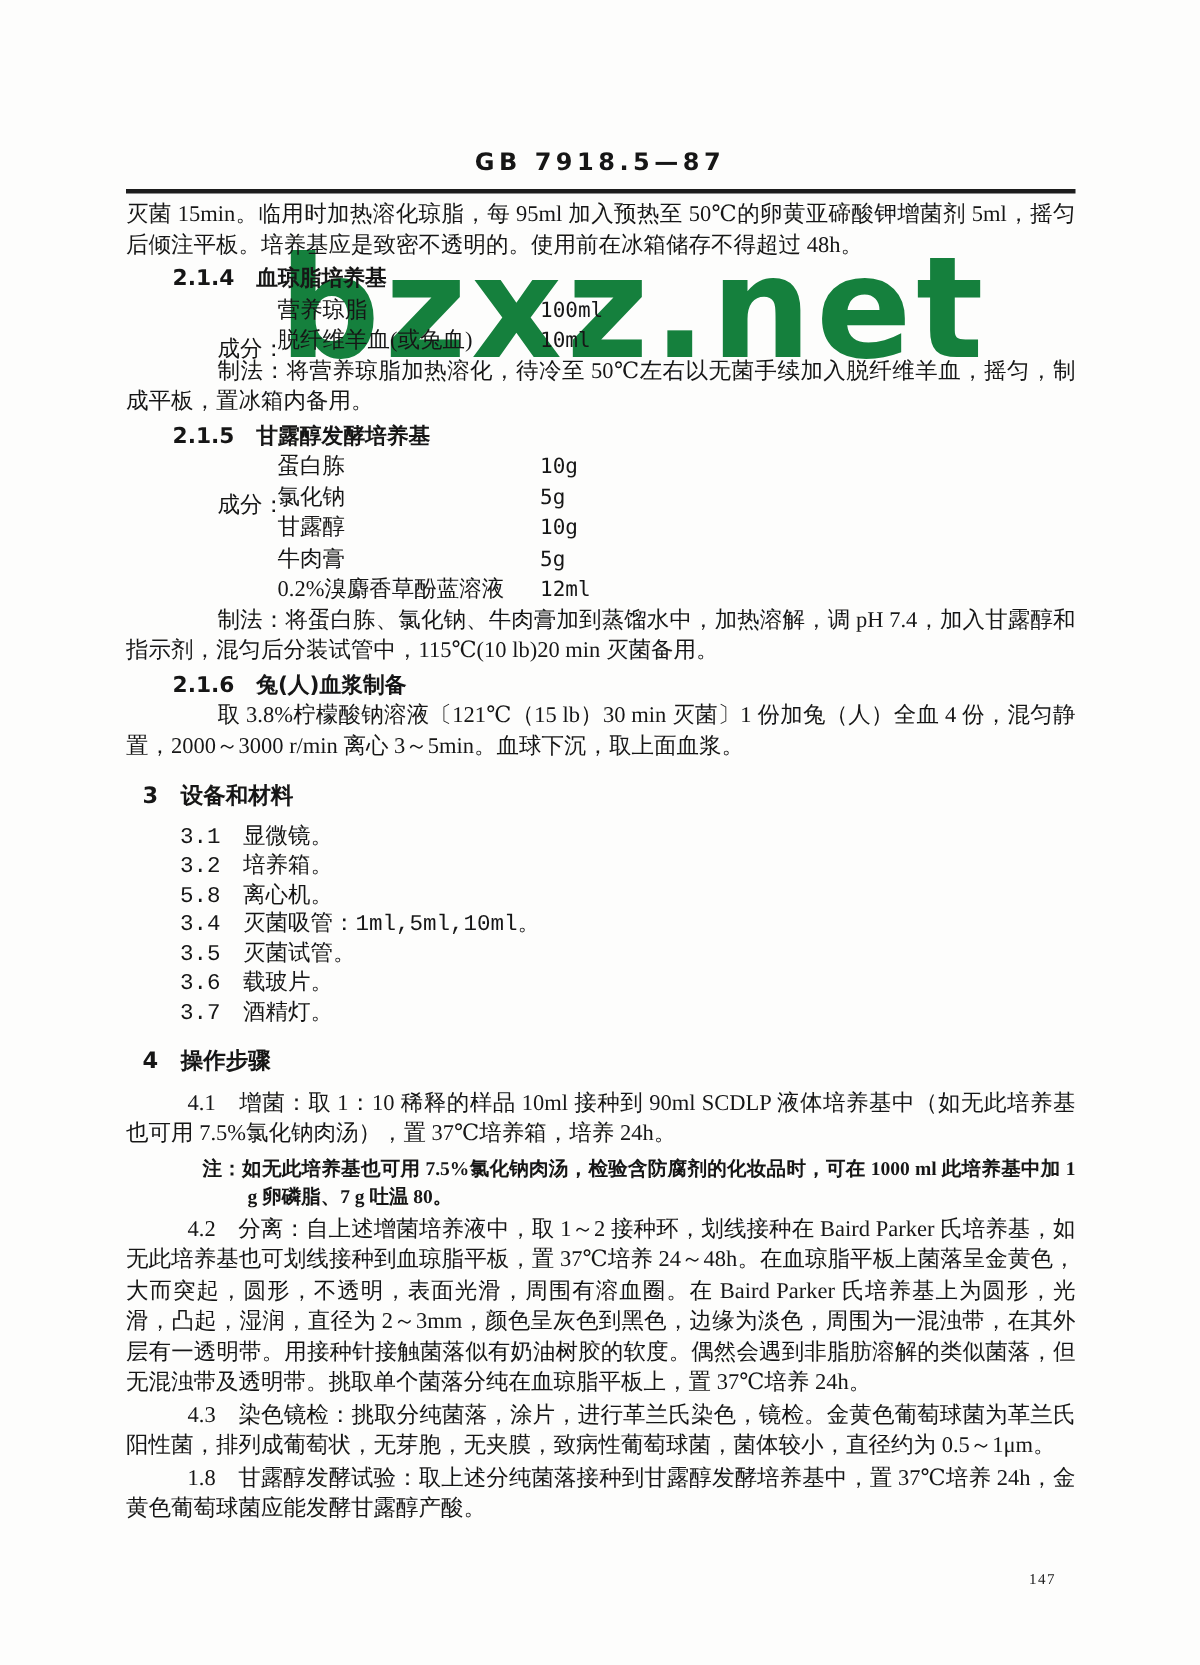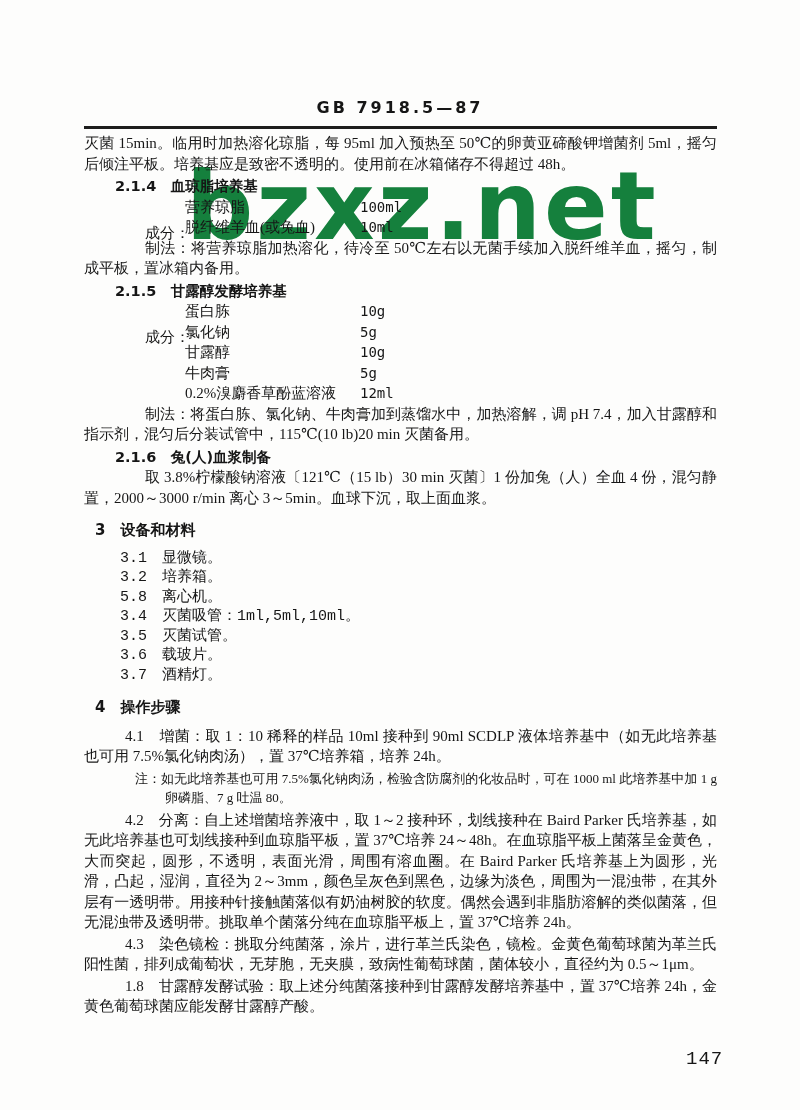--- a/index.html
+++ b/index.html
@@ -43,26 +43,26 @@
   }
   .comp-block { position:relative; text-align:left; }
   .comp-label { position:absolute; left:61px; top:17px;margin-top:9px; }
   .comp-row { position:relative; padding-left:101px; height:20.5px; }
   .comp-amount { position:absolute; left:276px; top:0; font-family:"DejaVu Sans Mono","Liberation Mono",monospace; font-size:14px; }
   .items { text-align:left; margin-top:6px; margin-bottom:2px;font-family:Liberation Mono, monospace; }
   .item { padding-left:36px; line-height:19.5px; }
   .step { margin-top:1px; }
   .note {
     font-size:13px; line-height:19px;
-    padding-left:81px; text-indent:-30px; margin-top:2px; margin-bottom:3px;
+    padding-left:81px; text-indent:-30px; margin-top:2px; margin-bottom:3px;font-weight:bold;
   }
   .page-number {
     position:absolute; left:686px; top:1048px; z-index:1;
-    font-size:19px; letter-spacing:1px;
-    font-family:Liberation Mono, monospace;
+    font-size:10px; letter-spacing:1px;
+    font-family:Liberation Serif, serif;
   }
 </style>
 </head>
 <body>
 
 <div class="page">
 
   <div class="watermark">bzxz.net</div>
 
   <div class="doc-header">GB 7918.5—87</div>

